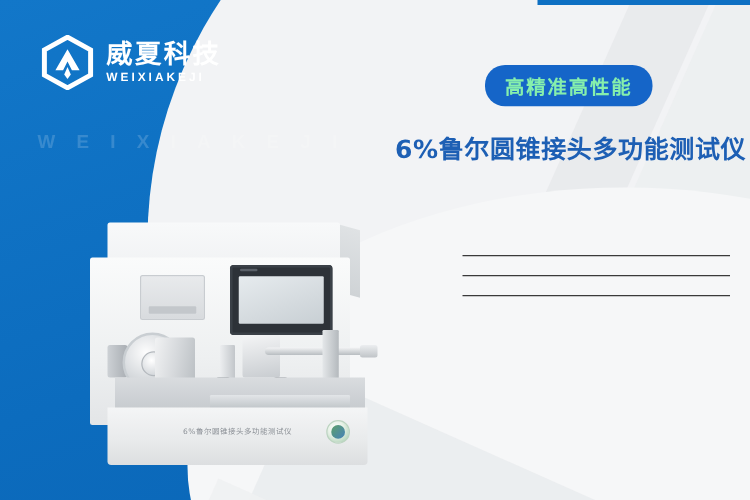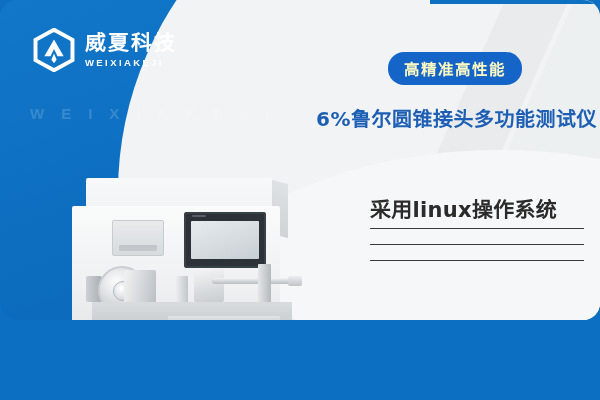--- a/index.html
+++ b/index.html
@@ -3,21 +3,21 @@
 <meta charset="utf-8">
 <title>Product Banner</title>
 <style>
   html,body{margin:0;padding:0;}
   body{
     width:600px;height:400px;overflow:hidden;
     font-family:"Liberation Sans","DejaVu Sans",sans-serif;
     background:#0d6fc2;
     position:relative;
   }
-  .stage{position:absolute;inset:0;width:600px;height:320px;overflow:hidden;border-radius:17px;}
+  .stage{position:absolute;inset:0;width:600px;height:400px;overflow:hidden;}
 
   
   .bg-blue{position:absolute;inset:0;background:#0e70c3;}
   .bg-blue-grad{position:absolute;inset:0;
     background:linear-gradient(160deg,#1277c9 0%,#0c6cbe 55%,#0a64b4 100%);}
 
   
   .white-blob{
     position:absolute;
     left:118px;top:-168px;
@@ -65,21 +65,21 @@
     position:absolute;left:30px;top:105px;
     font-size:15px;font-weight:bold;letter-spacing:17px;
     color:rgba(255,255,255,.17);
     white-space:nowrap;user-select:none;
   }
 
   
   .badge{
     position:absolute;left:388px;top:52px;
     background:#1565c8;
-    color:#fef9c3;
+    color:#86efac;
     font-size:15.5px;font-weight:bold;letter-spacing:1.5px;
     padding:5px 16px 6px;
     border-radius:16px;
     white-space:nowrap;
     font-family:"DejaVu Sans","Liberation Sans",sans-serif;
   }
   .title{
     position:absolute;left:316px;top:103px;
     color:#1d5fb4;
     font-size:20px;font-weight:bold;letter-spacing:.5px;
@@ -225,21 +225,20 @@
     </div>
   </div>
 
   <div class="watermark">WEIXIAKEJI</div>
 
   <div class="badge">高精准高性能</div>
   <div class="title">6%鲁尔圆锥接头多功能测试仪</div>
 
   <div class="features">
     <div class="feat">
-      <div class="feat-text">采用linux操作系统</div>
       <div class="feat-rule"></div>
     </div>
     <div class="feat">
       <div class="feat-rule"></div>
     </div>
     <div class="feat">
       <div class="feat-rule"></div>
     </div>
   </div>
 

